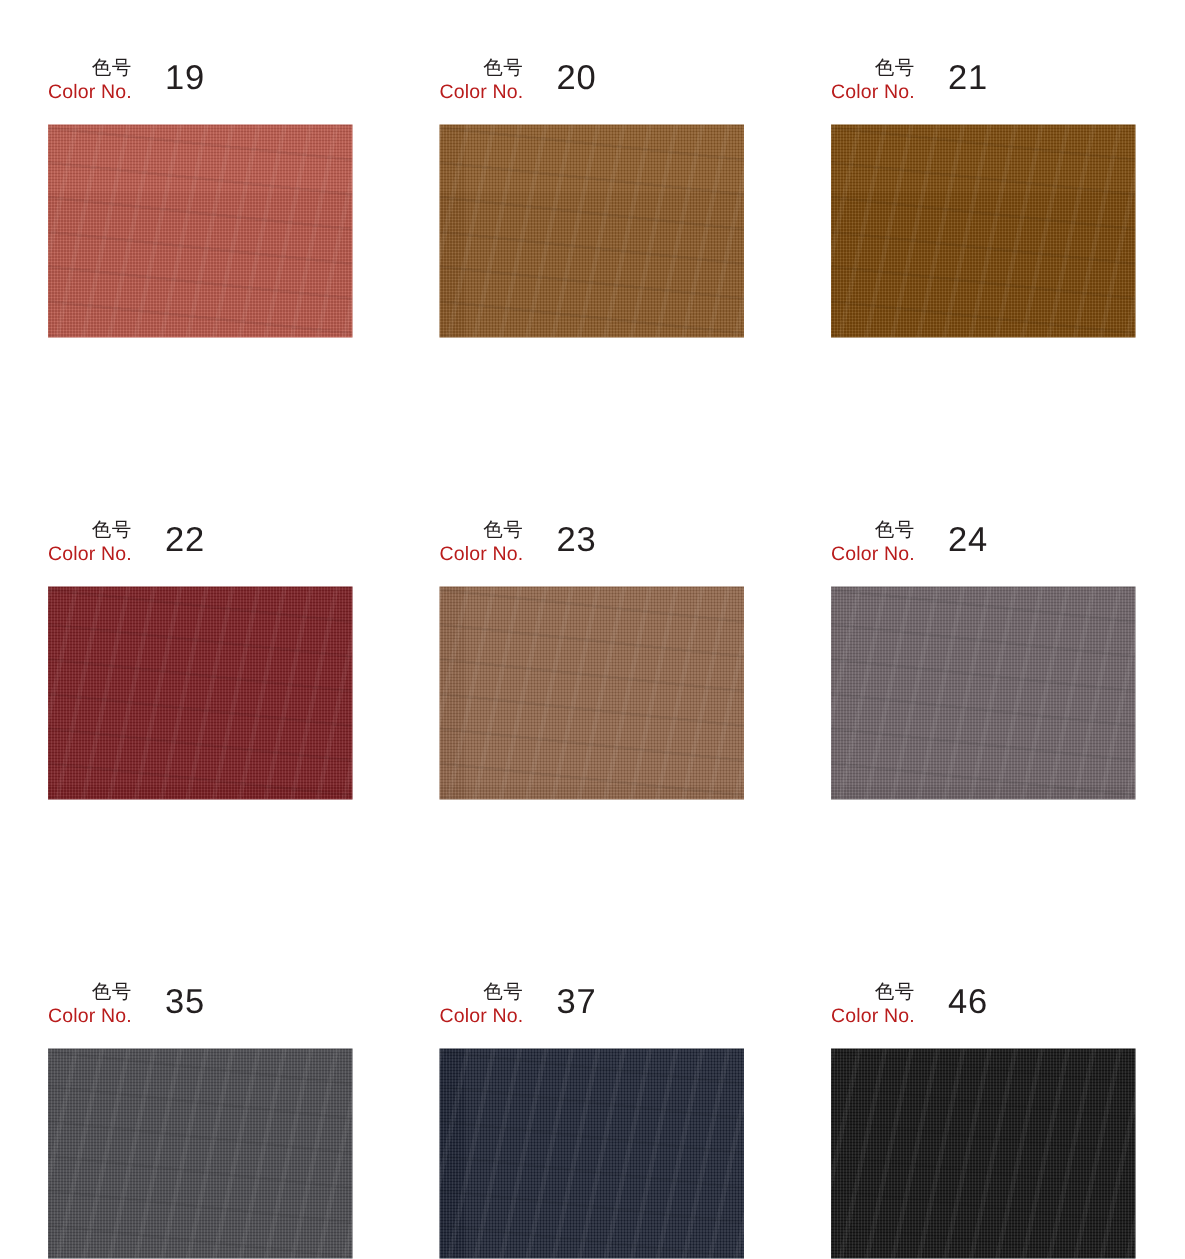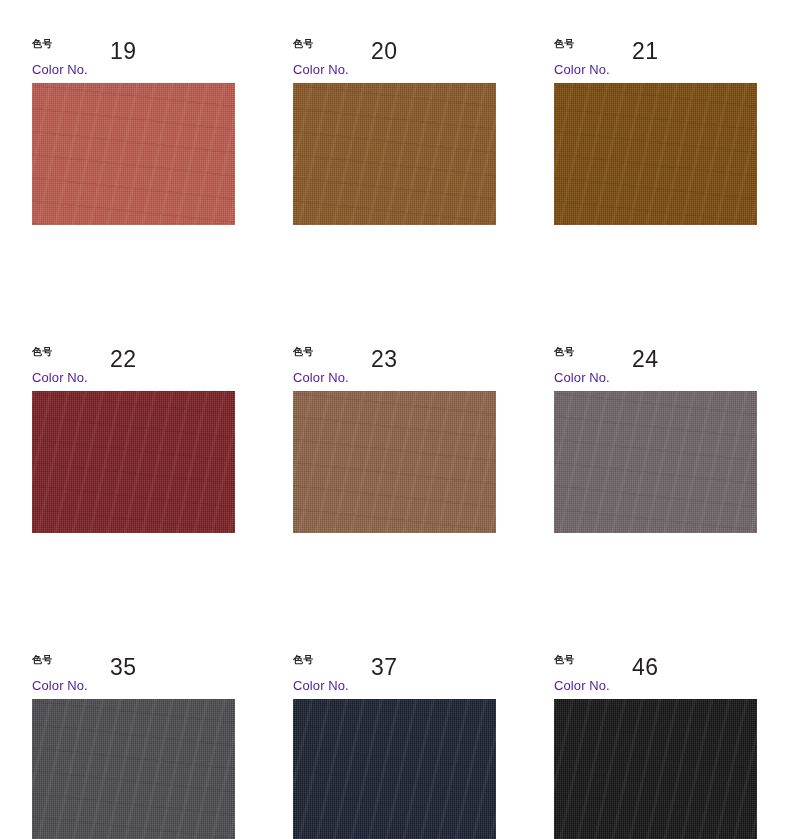--- a/index.html
+++ b/index.html
@@ -39,34 +39,35 @@
   }
 
   .label-text-block {
     position: absolute;
     left: 0;
     top: 0;
     line-height: 1.12;
   }
 
   .label-cn {
-    font-size: 10px;
-    font-weight: 700;
+    font-size: 13px;
+    font-weight: 400;
     letter-spacing: 0.3px;
     color: #231f20;
     white-space: nowrap;
+    text-align: right;
   }
 
   .label-en {
     font-size: 13px;
     font-weight: 400;
     letter-spacing: 0.1px;
-    color: #4c1d95;
+    color: #b91c1c;
     white-space: nowrap;
-    margin-top: 14px;
+    margin-top: 1px;
   }
 
   .label-number {
     position: absolute;
     left: 78px;
     top: 2px;
     font-size: 23px;
     font-weight: 400;
     letter-spacing: 0.5px;
     color: #231f20;

